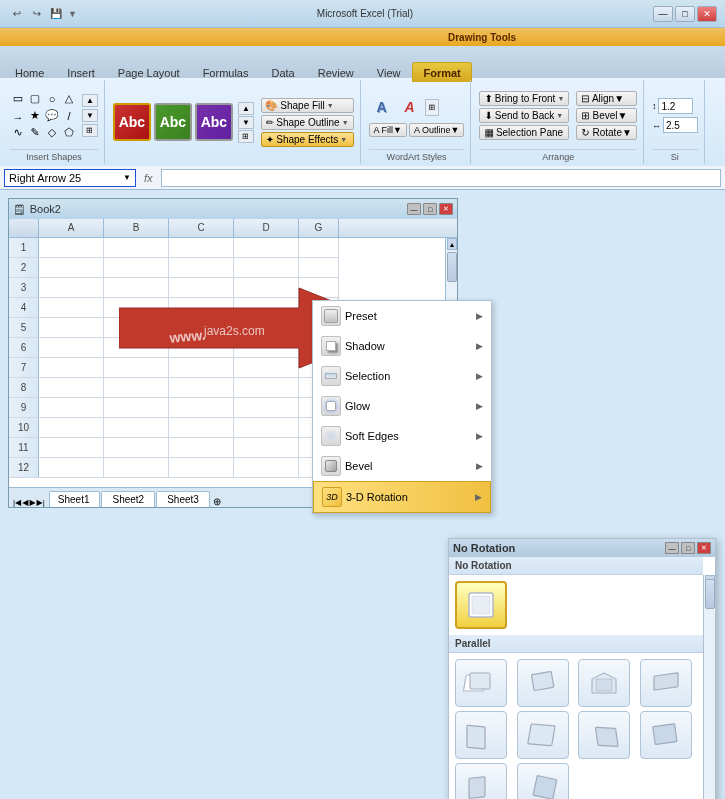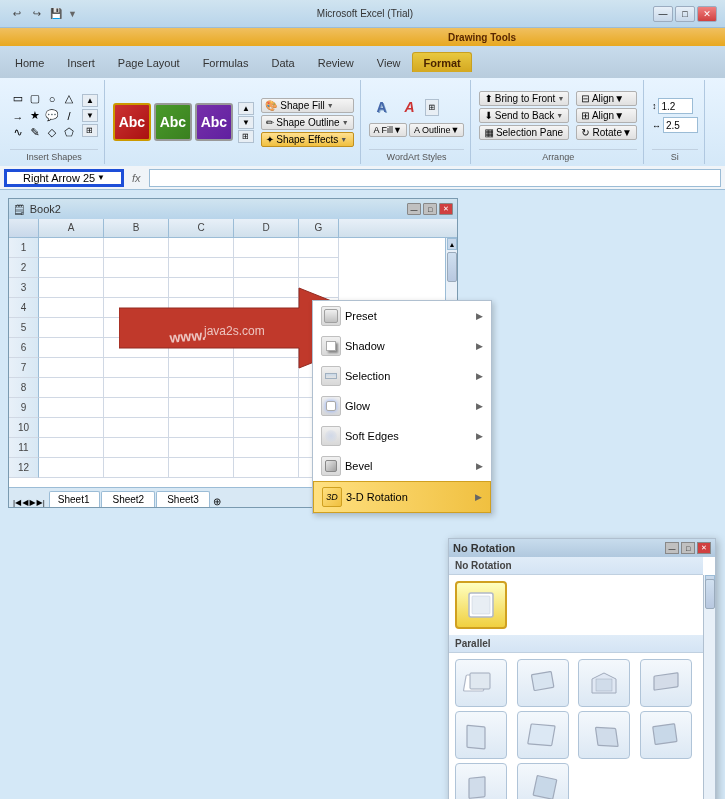--- a/index.html
+++ b/index.html
@@ -28,21 +28,21 @@
       height: 18px;
       display: flex;
       align-items: center;
       padding-left: 440px;
     }
     .drawing-tools-label { color: #5a2800; font-size: 10px; font-weight: bold; padding: 0 8px; }
 
     
     .tab-row {
       display: flex;
-      align-items: center;
+      align-items: flex-start;
       padding: 16px 4px;
       height: 24px;
       background: linear-gradient(to bottom, #c8dced, #b8ccdd);
     }
     .tab {
       padding: 2px 10px;
       font-size: 11px;
       cursor: pointer;
       color: #333;
       border: 1px solid transparent;
@@ -132,25 +132,25 @@
     .formula-bar {
       background: #f0f4f8;
       height: 24px;
       display: flex;
       align-items: center;
       border-bottom: 1px solid #9bbcd6;
       padding: 0 4px;
       gap: 4px;
     }
     .name-box {
-      width: 120px;
+      width: 132px;
       height: 18px;
-      border: 3px solid #1d4ed8;
+      border: 1px solid #1d4ed8;
       background: white;
-      padding: 0 16px;
+      padding: 0 4px;
       font-size: 11px;
       display: flex;
       align-items: center;
       justify-content: space-between;
       cursor: pointer;
     }
     .fx-label { font-size: 11px; color: #666; padding: 0 4px; font-style: italic; }
     .formula-input { flex: 1; height: 18px; border: 1px solid #9bbcd6; background: white; padding: 0 4px; font-size: 11px; }
 
     
@@ -533,21 +533,21 @@
           <span>Send to Back</span>
           <span class="dropdown-arrow">▼</span>
         </div>
         <div class="ribbon-btn-small">
           <span>▦</span>
           <span>Selection Pane</span>
         </div>
       </div>
       <div style="display:flex;flex-direction:column;gap:2px;margin-left:4px;">
         <div class="ribbon-btn-small">⊟ Align▼</div>
-        <div class="ribbon-btn-small">⊞ Align▼</div>
+        <div class="ribbon-btn-small">⊞ Bevel▼</div>
         <div class="ribbon-btn-small">↻ Rotate▼</div>
       </div>
     </div>
     <div class="ribbon-group-label">Arrange</div>
   </div>
 
   <div class="ribbon-group">
     <div class="ribbon-group-content">
       <div style="display:flex;flex-direction:column;gap:3px;">
         <div style="display:flex;align-items:center;gap:2px;">

